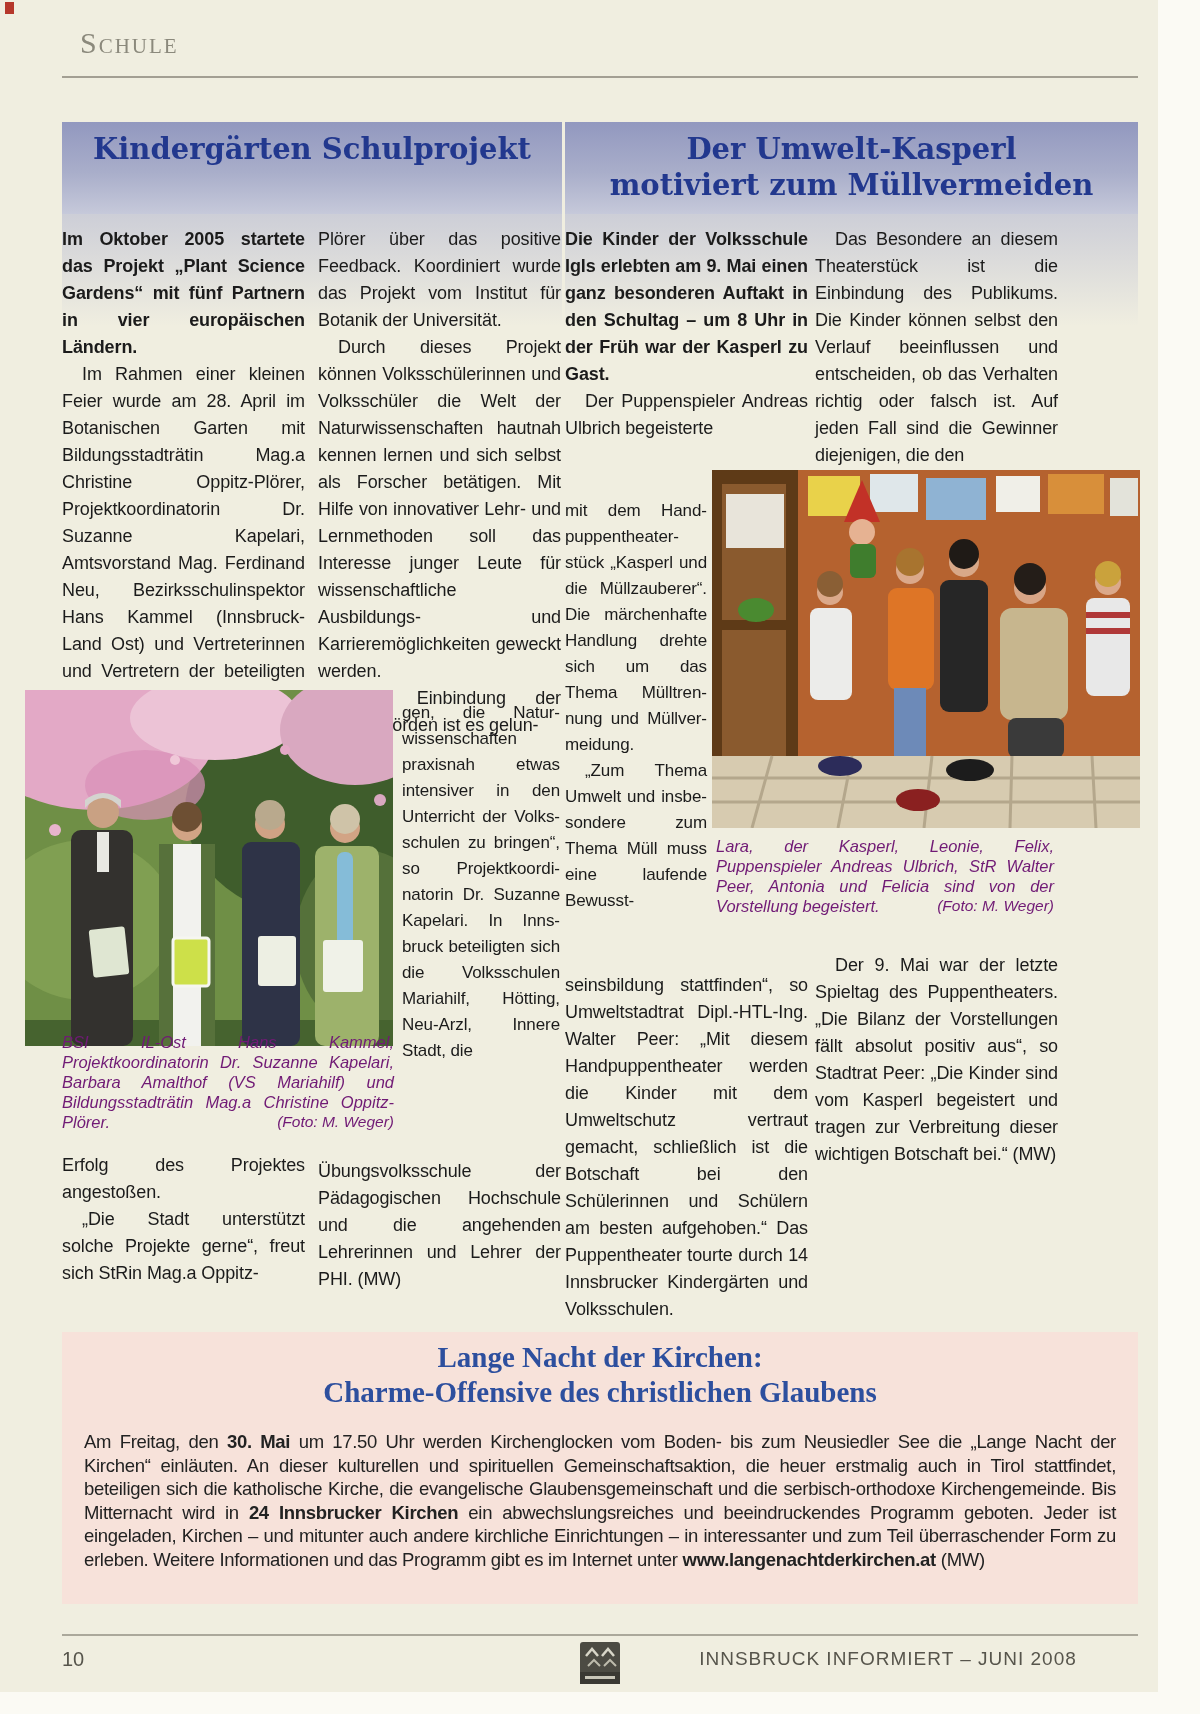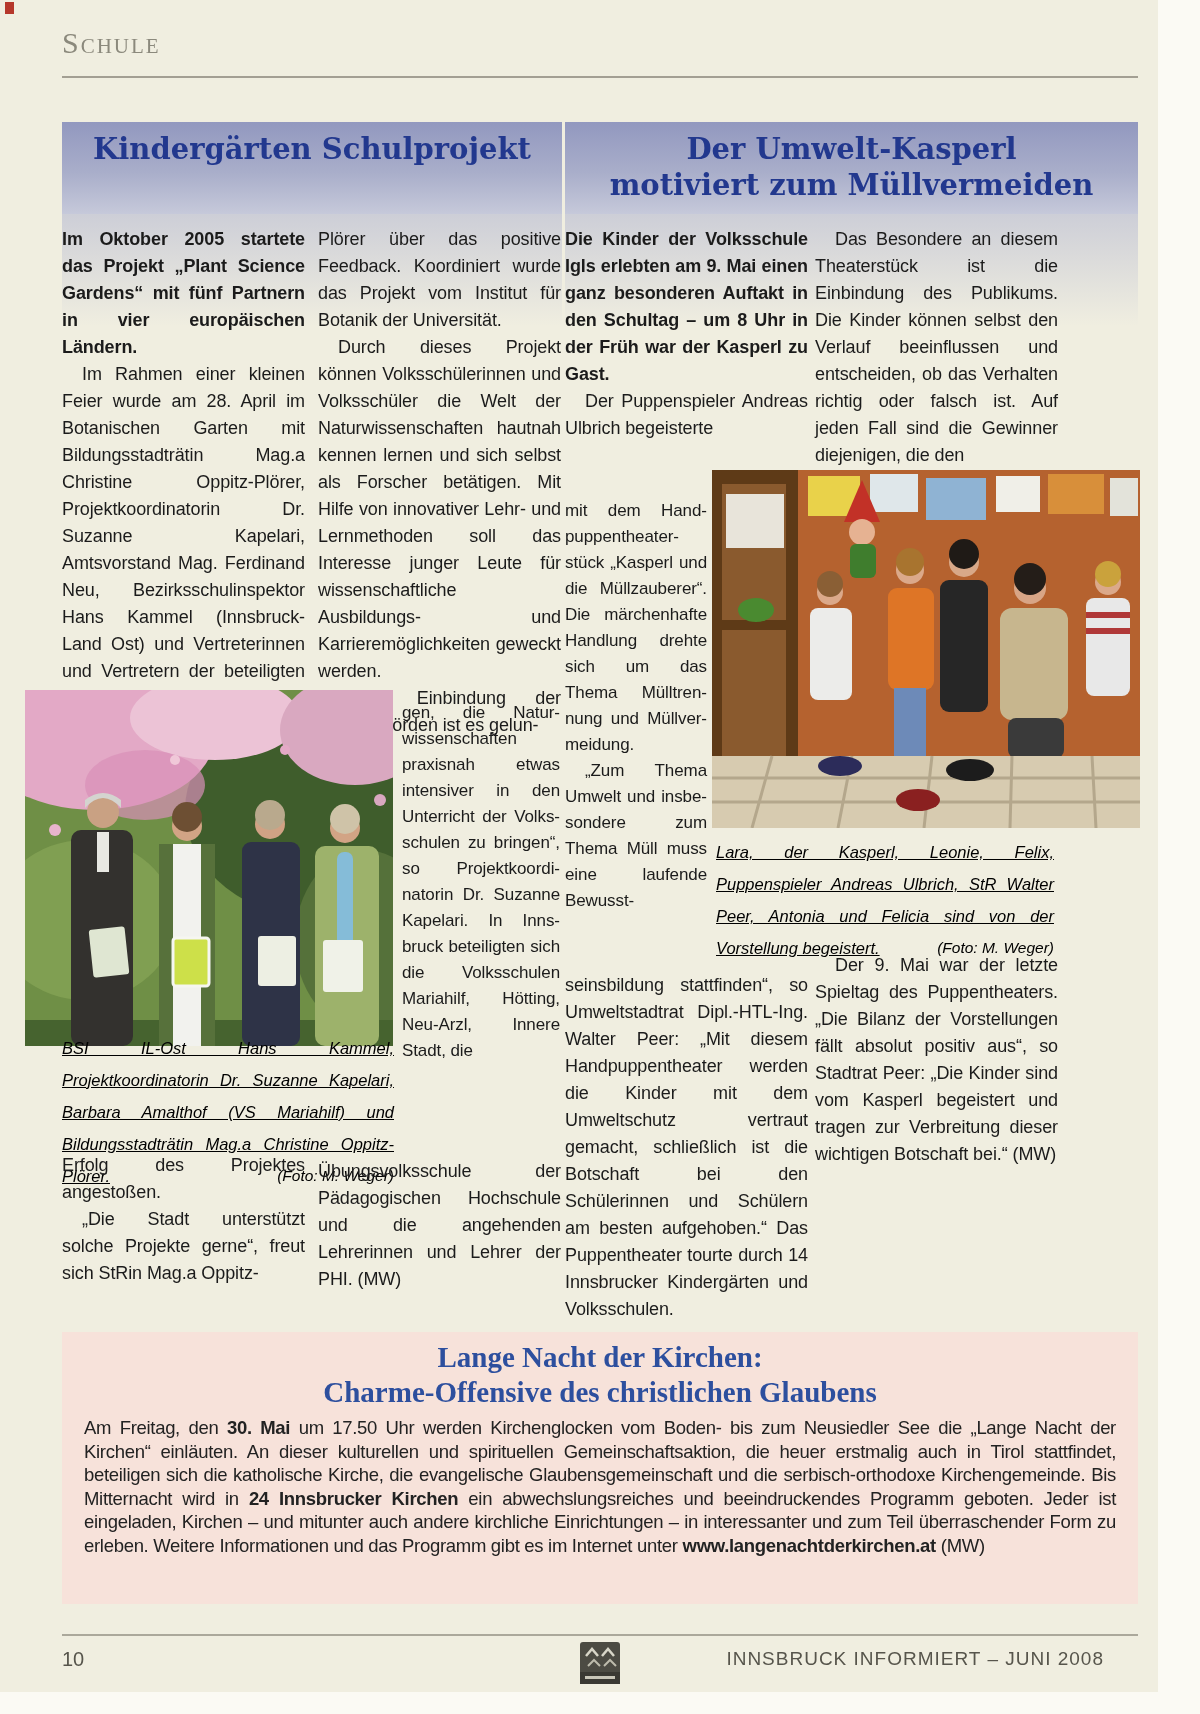--- a/index.html
+++ b/index.html
@@ -13,43 +13,43 @@
   .rule{height:2px;background:#a39f93;}
   .hbox{background:linear-gradient(180deg,#9298bf 0%,#a9aeca 55%,#c6c9da 100%);
         text-align:center;font-family:"DejaVu Serif",serif;font-weight:bold;
         font-size:29px;line-height:36px;color:#22388e;padding-top:9px;box-sizing:border-box;}
   .fade{background:linear-gradient(180deg,rgba(176,180,208,0.55) 0%,rgba(176,180,208,0) 100%);}
   .body-txt{font-size:18px;line-height:27px;text-align:justify;letter-spacing:-0.1px;}
   .body-txt p{margin:0;}
   .narrow{font-size:17px;line-height:26px;}
   .lead{font-weight:bold;}
   .indent{text-indent:20px;}
-  .caption{font-size:16.5px;line-height:32px;font-style:italic;text-align:justify;color:#000000;text-decoration:underline;}
+  .caption{font-size:16.5px;line-height:20px;font-style:italic;text-align:justify;color:#701a75;}
   .credit{float:right;font-size:15.5px;}
   .photo{display:block;}
   .pinkbox{background:#f7e2da;box-sizing:border-box;padding:8px 22px 0 22px;}
   .ptitle{font-family:"Liberation Serif",serif;font-weight:bold;font-size:29px;line-height:35px;
           text-align:center;color:#2d4f9e;}
-  .pbody{margin:6px 0 0 0;font-size:18.5px;line-height:23.5px;text-align:justify;
+  .pbody{margin:20px 0 0 0;font-size:18.5px;line-height:23.5px;text-align:justify;
          letter-spacing:-0.3px;color:#222;}
   .pbody b{font-weight:bold;}
   .frule{height:2px;background:#aba89b;}
   .footer-num{font-size:20px;color:#57554c;}
   .footer-right{font-size:19px;color:#57554c;letter-spacing:1px;text-align:right;}
 </style>
 </head>
 <body>
 
 <div class="page">
 
   <div class="abs scanmark" style="left:5px;top:2px;"></div>
   <div class="abs edge" style="left:1158px;top:0;width:42px;height:1714px;"></div>
   <div class="abs edge" style="left:0;top:1692px;width:1200px;height:22px;"></div>
 
-  <div class="abs schule" style="left:62px;top:26px;">Schule</div>
+  <div class="abs schule" style="left:80px;top:26px;">Schule</div>
   <div class="abs rule" style="left:62px;top:76px;width:1076px;"></div>
 
   <div class="abs hbox" style="left:62px;top:122px;width:500px;height:92px;">
     <div>Kindergärten Schulprojekt</div>
   </div>
   <div class="abs fade" style="left:62px;top:214px;width:500px;height:112px;"></div>
 
   <div class="abs hbox" style="left:565px;top:122px;width:573px;height:92px;">
     <div>Der Umwelt-Kasperl</div>
     <div>motiviert zum Müllvermeiden</div>
@@ -208,15 +208,15 @@
 
   <div class="abs frule" style="left:62px;top:1634px;width:1076px;"></div>
   <div class="abs footer-num" style="left:62px;top:1648px;">10</div>
   <svg class="abs" style="left:578px;top:1640px;" width="44" height="52" viewBox="0 0 44 52" aria-hidden="true">
     <rect x="2" y="2" width="40" height="42" rx="3" fill="#4c4b43"></rect>
     <path d="M8 16 L14 9 L20 16 M24 16 L30 9 L36 16" stroke="#d8d6c8" stroke-width="2.5" fill="none"></path>
     <path d="M10 26 L16 20 L22 26 M26 26 L32 20 L38 26" stroke="#bdbbac" stroke-width="2" fill="none"></path>
     <rect x="2" y="32" width="40" height="12" fill="#3a3933"></rect>
     <rect x="7" y="36" width="30" height="3" fill="#c8c6b8"></rect>
   </svg>
-  <div class="abs footer-right" style="left:604px;top:1648px;width:500px;">INNSBRUCK INFORMIERT – JUNI 2008</div>
+  <div class="abs footer-right" style="left:638px;top:1648px;width:500px;text-align:center;">INNSBRUCK INFORMIERT – JUNI 2008</div>
 
 </div>
 
 </body></html>

